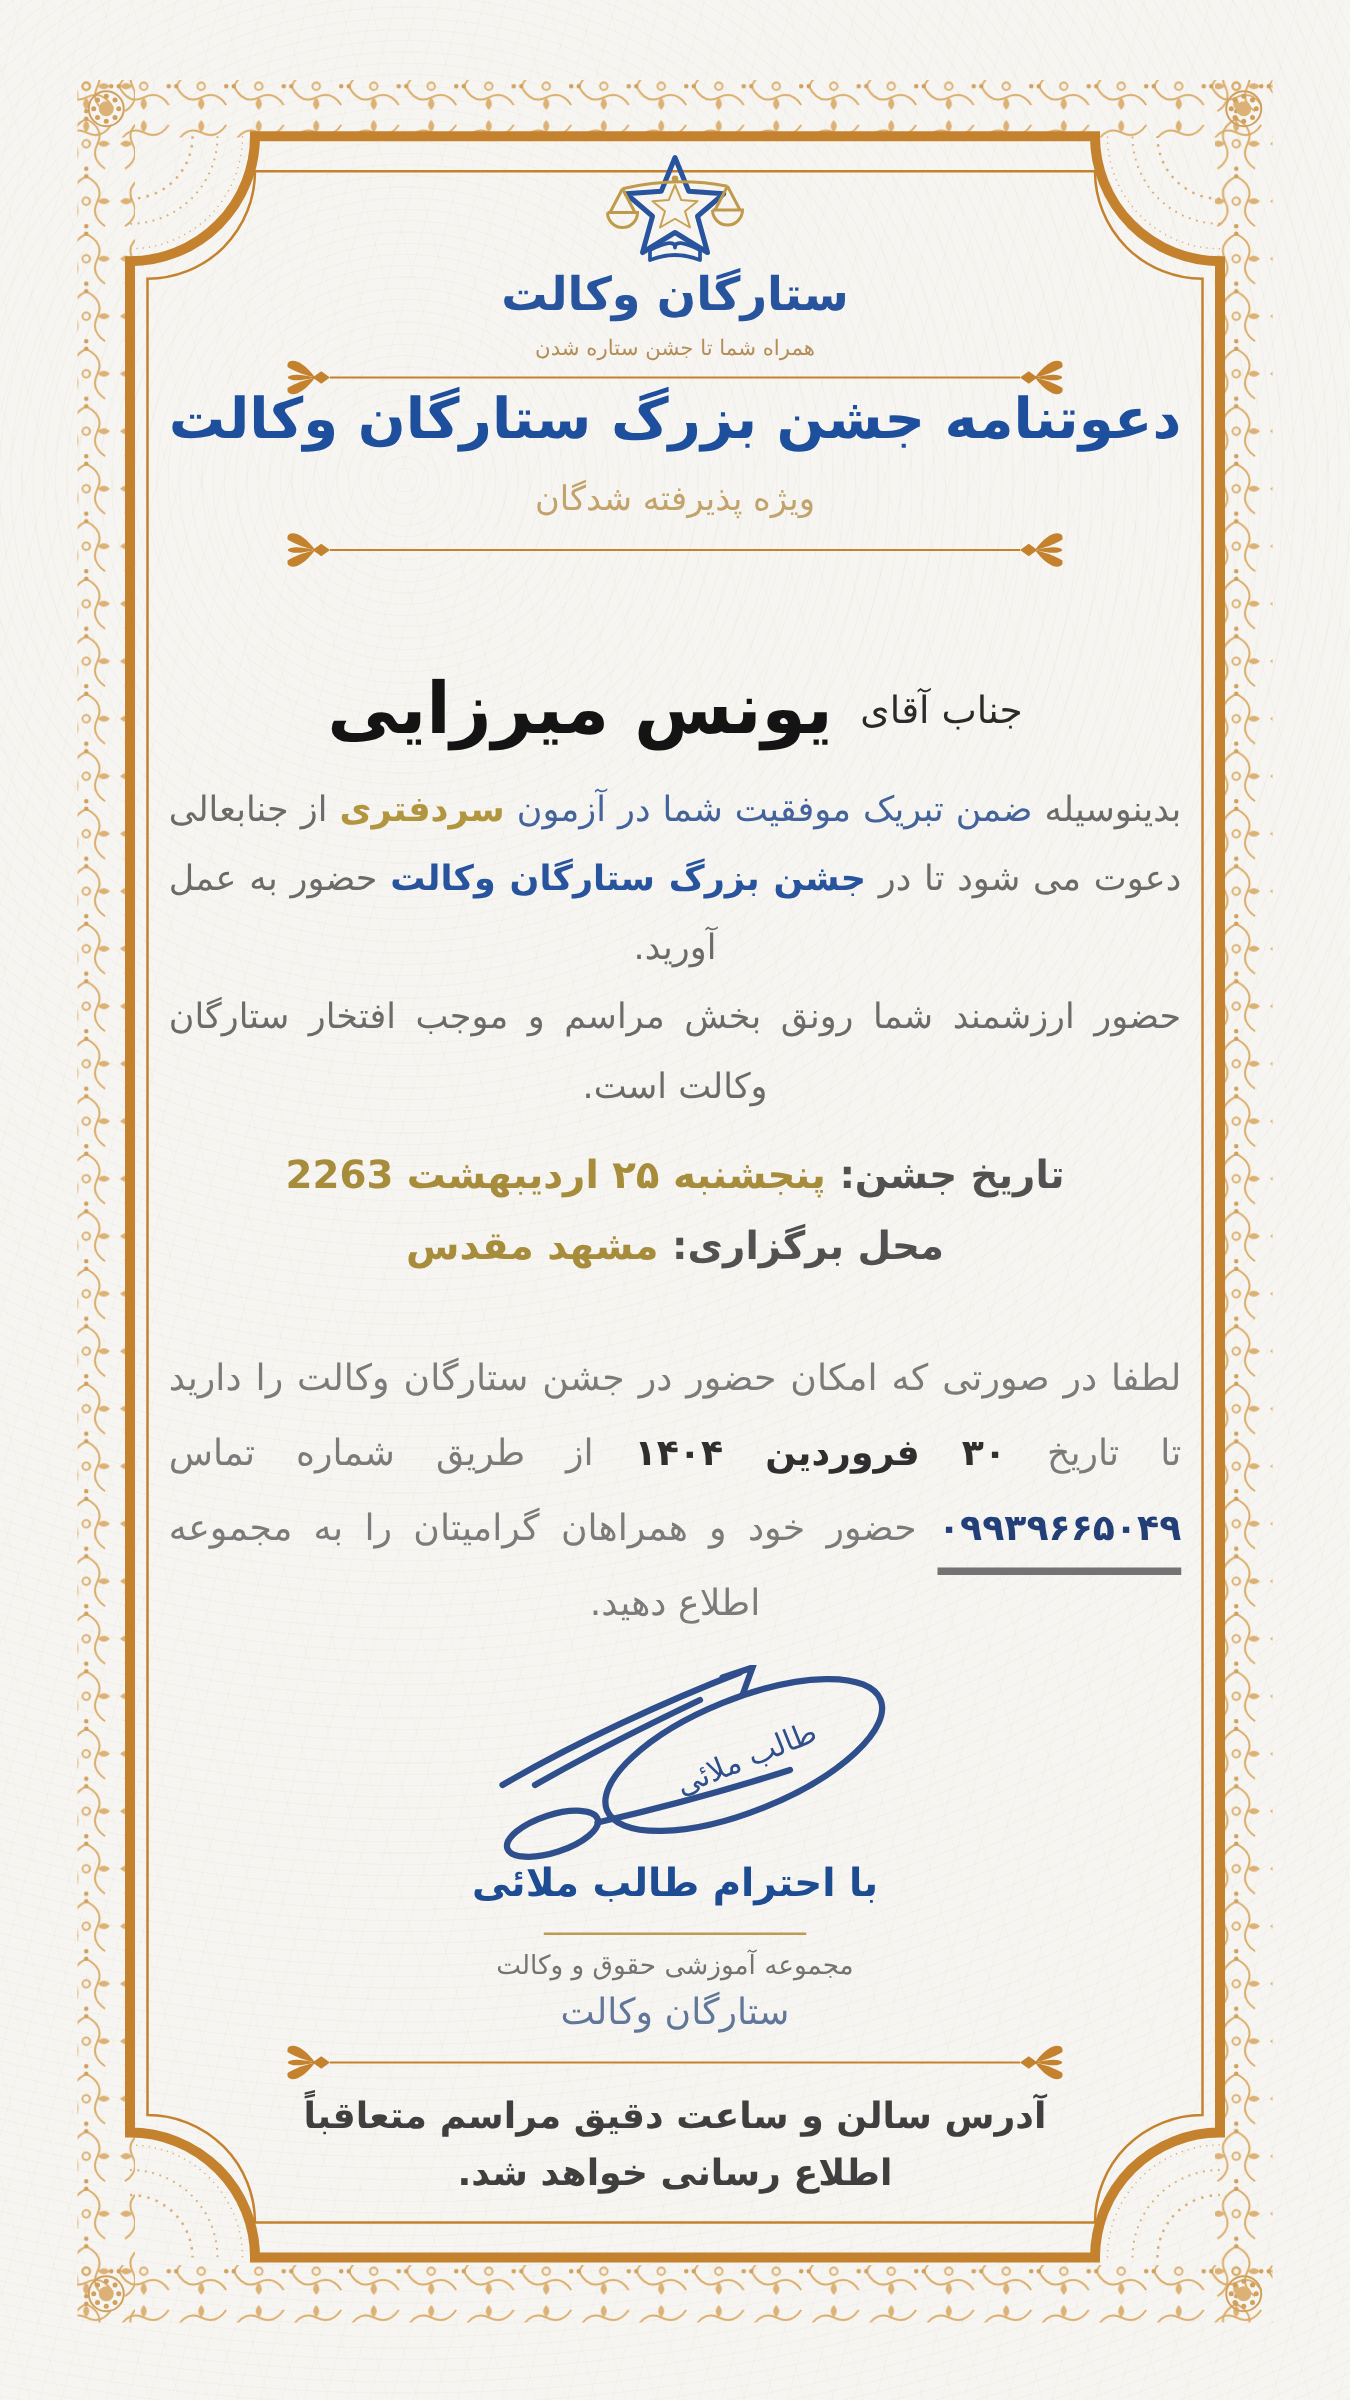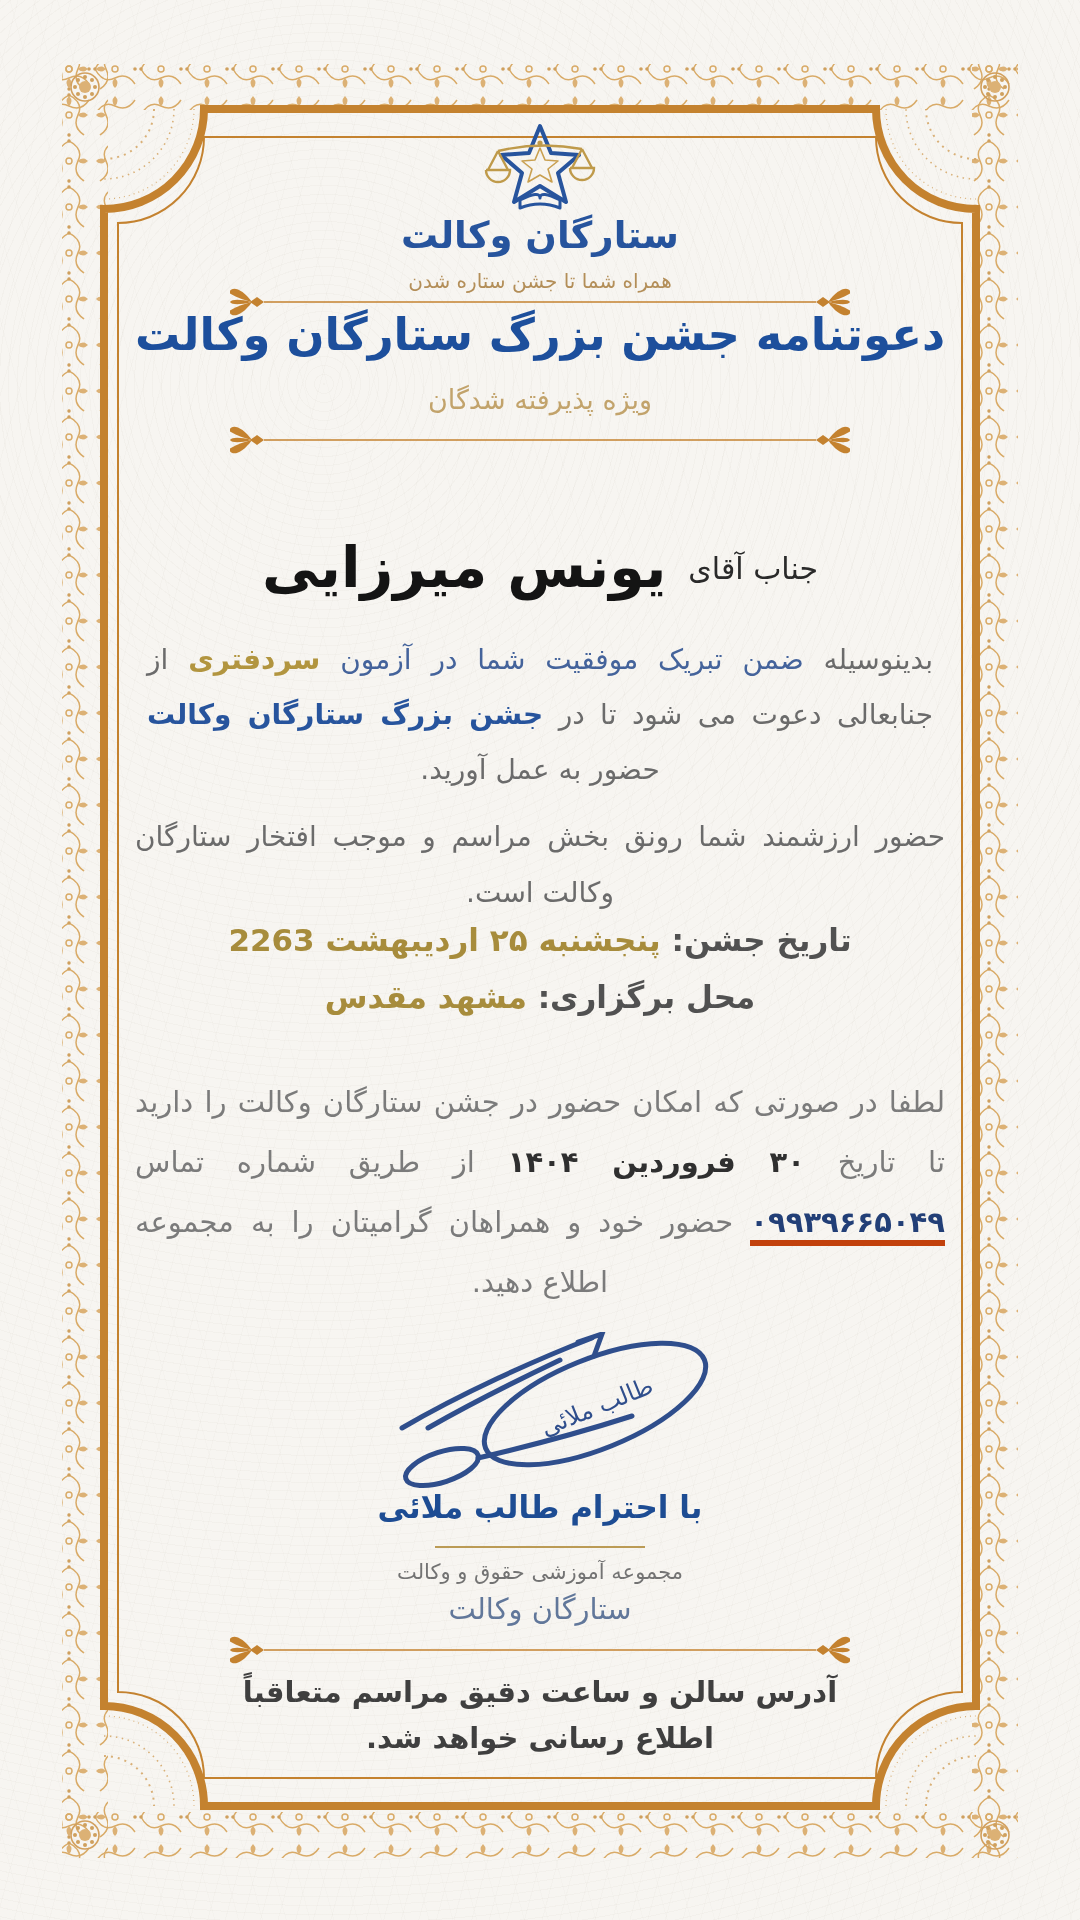--- a/index.html
+++ b/index.html
@@ -13,21 +13,21 @@
     background-image:
       repeating-radial-gradient(circle at 30% 20%, rgba(165,155,135,0.05) 0 1px, transparent 1px 9px),
       repeating-linear-gradient(105deg, rgba(150,140,120,0.035) 0 1px, transparent 1px 17px),
       repeating-linear-gradient(75deg, rgba(150,140,120,0.028) 0 1px, transparent 1px 23px);
   }
   .abs{position:absolute;}
   .center{left:0;right:0;text-align:center;}
   .rtl{direction:rtl;}
 
   .brand-name{top:214px;font-size:37px;font-weight:bold;color:#27549d;letter-spacing:0;}
-  .tagline{top:269px;font-size:20px;color:#b38e58;letter-spacing:2px;}
+  .tagline{top:269px;font-size:17px;color:#b38e58;letter-spacing:2px;}
   .title{top:308px;font-size:45px;font-weight:bold;color:#1d4f9c;}
   .subtitle{top:384px;font-size:27px;color:#c2a36b;}
 
   .name-row{
     top:500px;left:0;right:0;height:100px;
     display:flex;flex-direction:row;justify-content:center;align-items:flex-end;gap:22px;
   }
   .salutation{font-size:30px;color:#2a2a2a;padding-bottom:14px;}
   .guest-name{font-size:57px;font-weight:bold;color:#141414;font-family:"DejaVu Serif","DejaVu Sans",serif;}
 
@@ -38,21 +38,21 @@
   .t-blue-bold{color:#27549d;font-weight:bold;}
 
   .details{top:912px;font-size:31px;font-weight:bold;line-height:1.85;}
   .details .label{color:#515151;}
   .details .value{color:#a78c3c;}
 
   .rsvp{top:1072px;font-size:29px;line-height:2.07;color:#7b7b7b;}
   .rsvp .deadline{color:#2f2f2f;font-weight:bold;}
   .rsvp .phone{
     color:#223f77;font-weight:bold;
-    border-bottom:6px solid #c2410c;padding-bottom:1px;cursor:pointer;
+    border-bottom:6px solid #737373;padding-bottom:15px;cursor:pointer;
   }
 
   .respect{top:1489px;font-size:31px;font-weight:bold;color:#1d4c93;}
   .gold-rule{top:1546px;left:435px;width:210px;height:2px;background:#bb9b55;}
   .org1{top:1560px;font-size:21px;color:#737373;}
   .org2{top:1592px;font-size:29px;color:#61779a;}
 
   .footer-note{top:1670px;font-size:29px;font-weight:bold;color:#3f3f3f;line-height:1.58;}
 
   svg{display:block;}
@@ -184,21 +184,21 @@
     </g>
   </g>
 </svg>
 
 <div class="abs rtl name-row" style="z-index:2;">
   <span class="salutation">جناب آقای</span>
   <span class="guest-name">یونس میرزایی</span>
 </div>
 
 <div class="abs rtl para p-main" style="z-index:2;">
-  <p style="margin:12px;"><span>بدینوسیله</span> <span class="t-blue">ضمن تبریک موفقیت شما در آزمون</span> <span class="t-gold-bold">سردفتری</span> <span>از جنابعالی دعوت می شود تا در</span> <span class="t-blue-bold">جشن بزرگ ستارگان وکالت</span> <span>حضور به عمل آورید.</span></p>
+  <p style="margin:0;"><span>بدینوسیله</span> <span class="t-blue">ضمن تبریک موفقیت شما در آزمون</span> <span class="t-gold-bold">سردفتری</span> <span>از جنابعالی دعوت می شود تا در</span> <span class="t-blue-bold">جشن بزرگ ستارگان وکالت</span> <span>حضور به عمل آورید.</span></p>
   <p style="margin:0;">حضور ارزشمند شما رونق بخش مراسم و موجب افتخار ستارگان وکالت است.</p>
 </div>
 
 <div class="abs center rtl details" style="z-index:2;">
   <div><span class="label">تاریخ جشن:</span> <span class="value">پنجشنبه ۲۵ اردیبهشت 2263</span></div>
   <div><span class="label">محل برگزاری:</span> <span class="value">مشهد مقدس</span></div>
 </div>
 
 <div class="abs rtl para rsvp" style="z-index:2;"><span>لطفا در صورتی که امکان حضور در جشن ستارگان وکالت را دارید تا تاریخ</span> <span class="deadline">۳۰ فروردین ۱۴۰۴</span> <span>از طریق شماره تماس</span> <span class="phone">۰۹۹۳۹۶۶۵۰۴۹</span> <span>حضور خود و همراهان گرامیتان را به مجموعه اطلاع دهید.</span></div>
 

